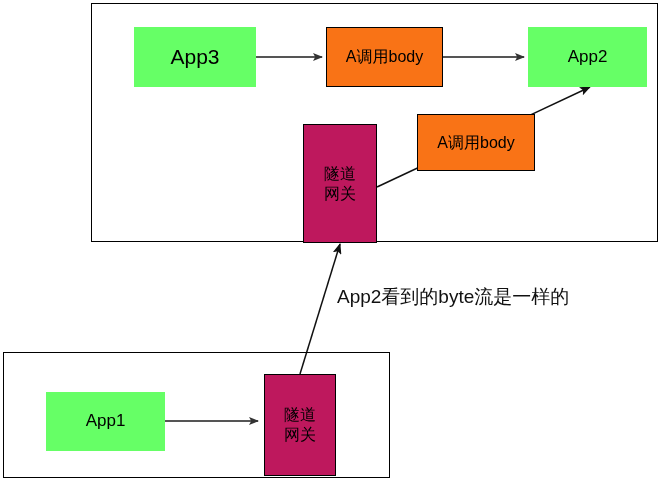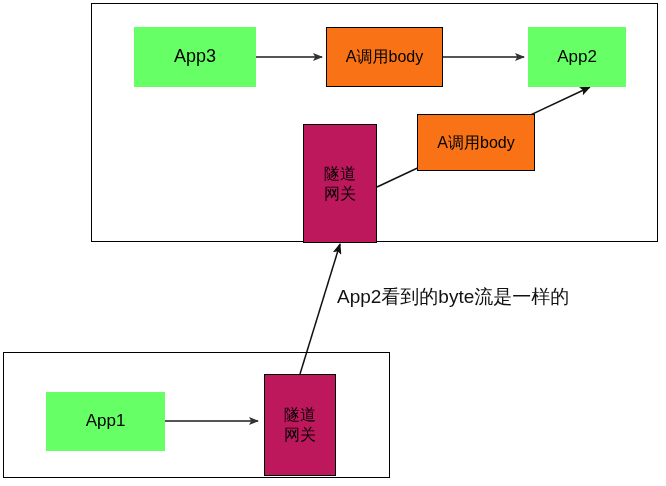--- a/index.html
+++ b/index.html
@@ -98,29 +98,29 @@
       <line x1="300" y1="374" x2="340" y2="244" stroke="#111111" stroke-width="1.5" marker-end="url(#ah-dark)"></line>
     </g>
 
     <g>
       <line x1="165" y1="421" x2="258" y2="421" stroke="#555555" stroke-width="2.1" marker-end="url(#ah)"></line>
     </g>
   </svg>
 
   <div class="container-box" style="left:91px; top:3px; width:567px; height:239px;"></div>
 
-  <div class="node node-green" style="left:134px; top:27px; width:122px; height:60px; font-size:18px;">
+  <div class="node node-green" style="left:134px; top:27px; width:122px; height:60px; font-size:21px;">
     <span class="node-label">App3</span>
   </div>
 
   <div class="node node-yellow" style="left:326px; top:27px; width:117px; height:60px; font-size:16px;">
     <span class="node-label">A调用body</span>
   </div>
 
-  <div class="node node-green" style="left:528px; top:27px; width:98px; height:60px; font-size:17px;">
+  <div class="node node-green" style="left:528px; top:27px; width:119px; height:60px; font-size:17px;">
     <span class="node-label">App2</span>
   </div>
 
   <div class="node node-cyan" style="left:303px; top:124px; width:74px; height:119px; font-size:16px;">
     <span class="node-label">隧道
 网关</span>
   </div>
 
   <div class="node node-yellow" style="left:417px; top:114px; width:118px; height:57px; font-size:16px;">
     <span class="node-label">A调用body</span>

